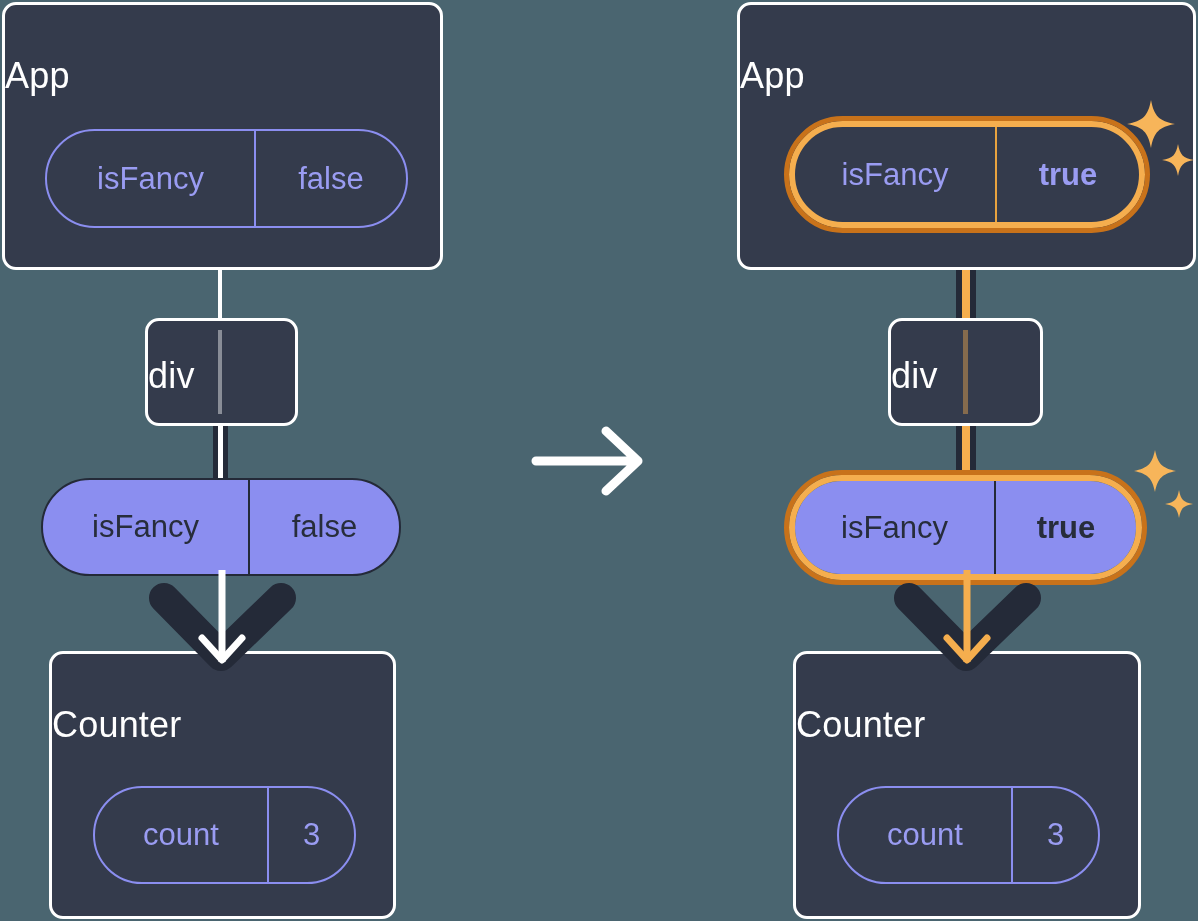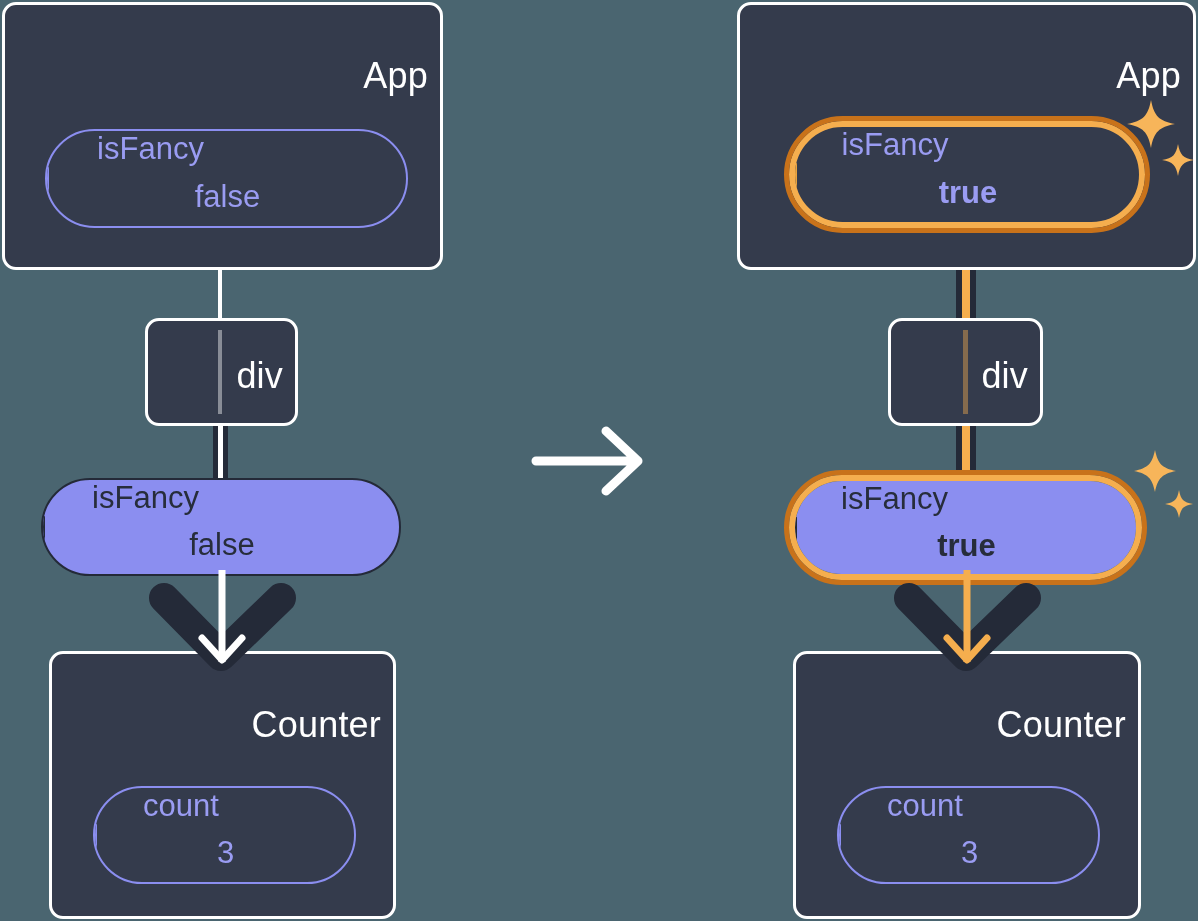--- a/index.html
+++ b/index.html
@@ -17,37 +17,36 @@
     position:absolute;
     background:#343b4c;
     border:3px solid #ffffff;
     border-radius:14px;
     box-sizing:border-box;
     z-index:3;
   }
   .node-title{
     position:absolute;
     left:0;right:12px;
-    text-align:right;
+    text-align:left;
     color:#ffffff;
     font-size:36px;
     font-weight:400;
     letter-spacing:.2px;
   }
 
   
   .pill{
     position:absolute;
     box-sizing:border-box;
     display:flex;
     align-items:stretch;
     border-radius:999px;
     overflow:hidden;
     z-index:5;
-    flex-direction:column;
   }
   .pill .cell{
     display:flex;align-items:center;justify-content:center;
     box-sizing:border-box;
     font-size:31px;
   }
   .pill .cell.k{flex:0 0 auto;}
   .pill .cell.v{flex:1 1 auto;text-align:right;}
 
   

